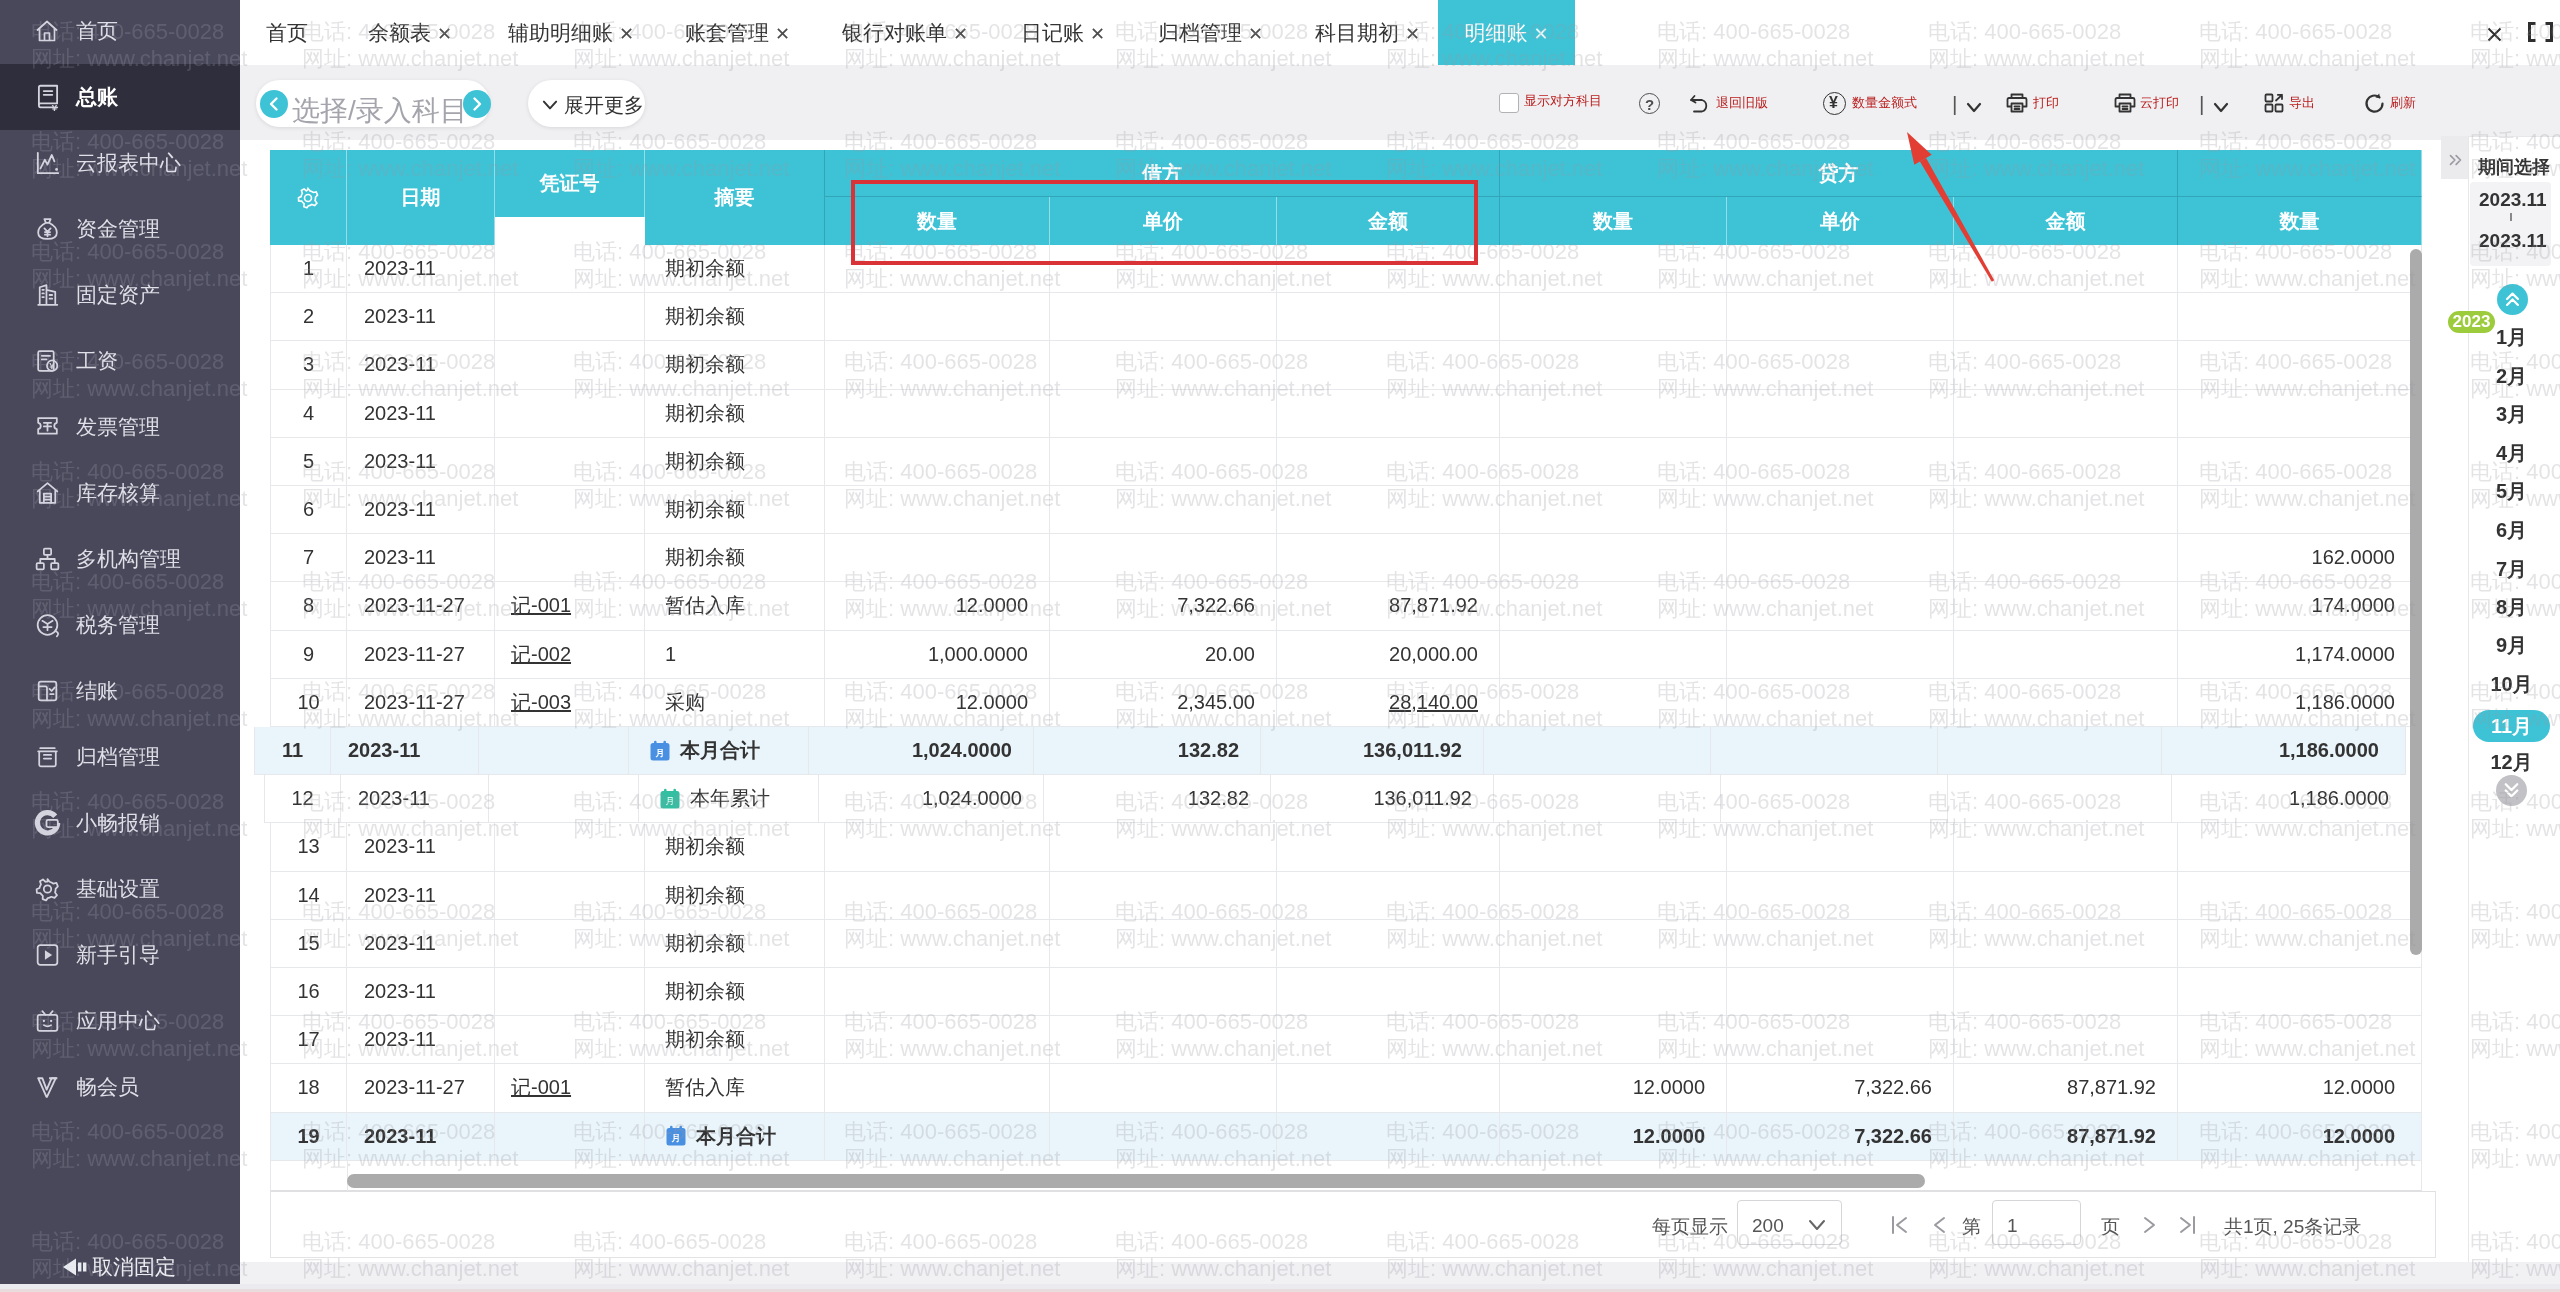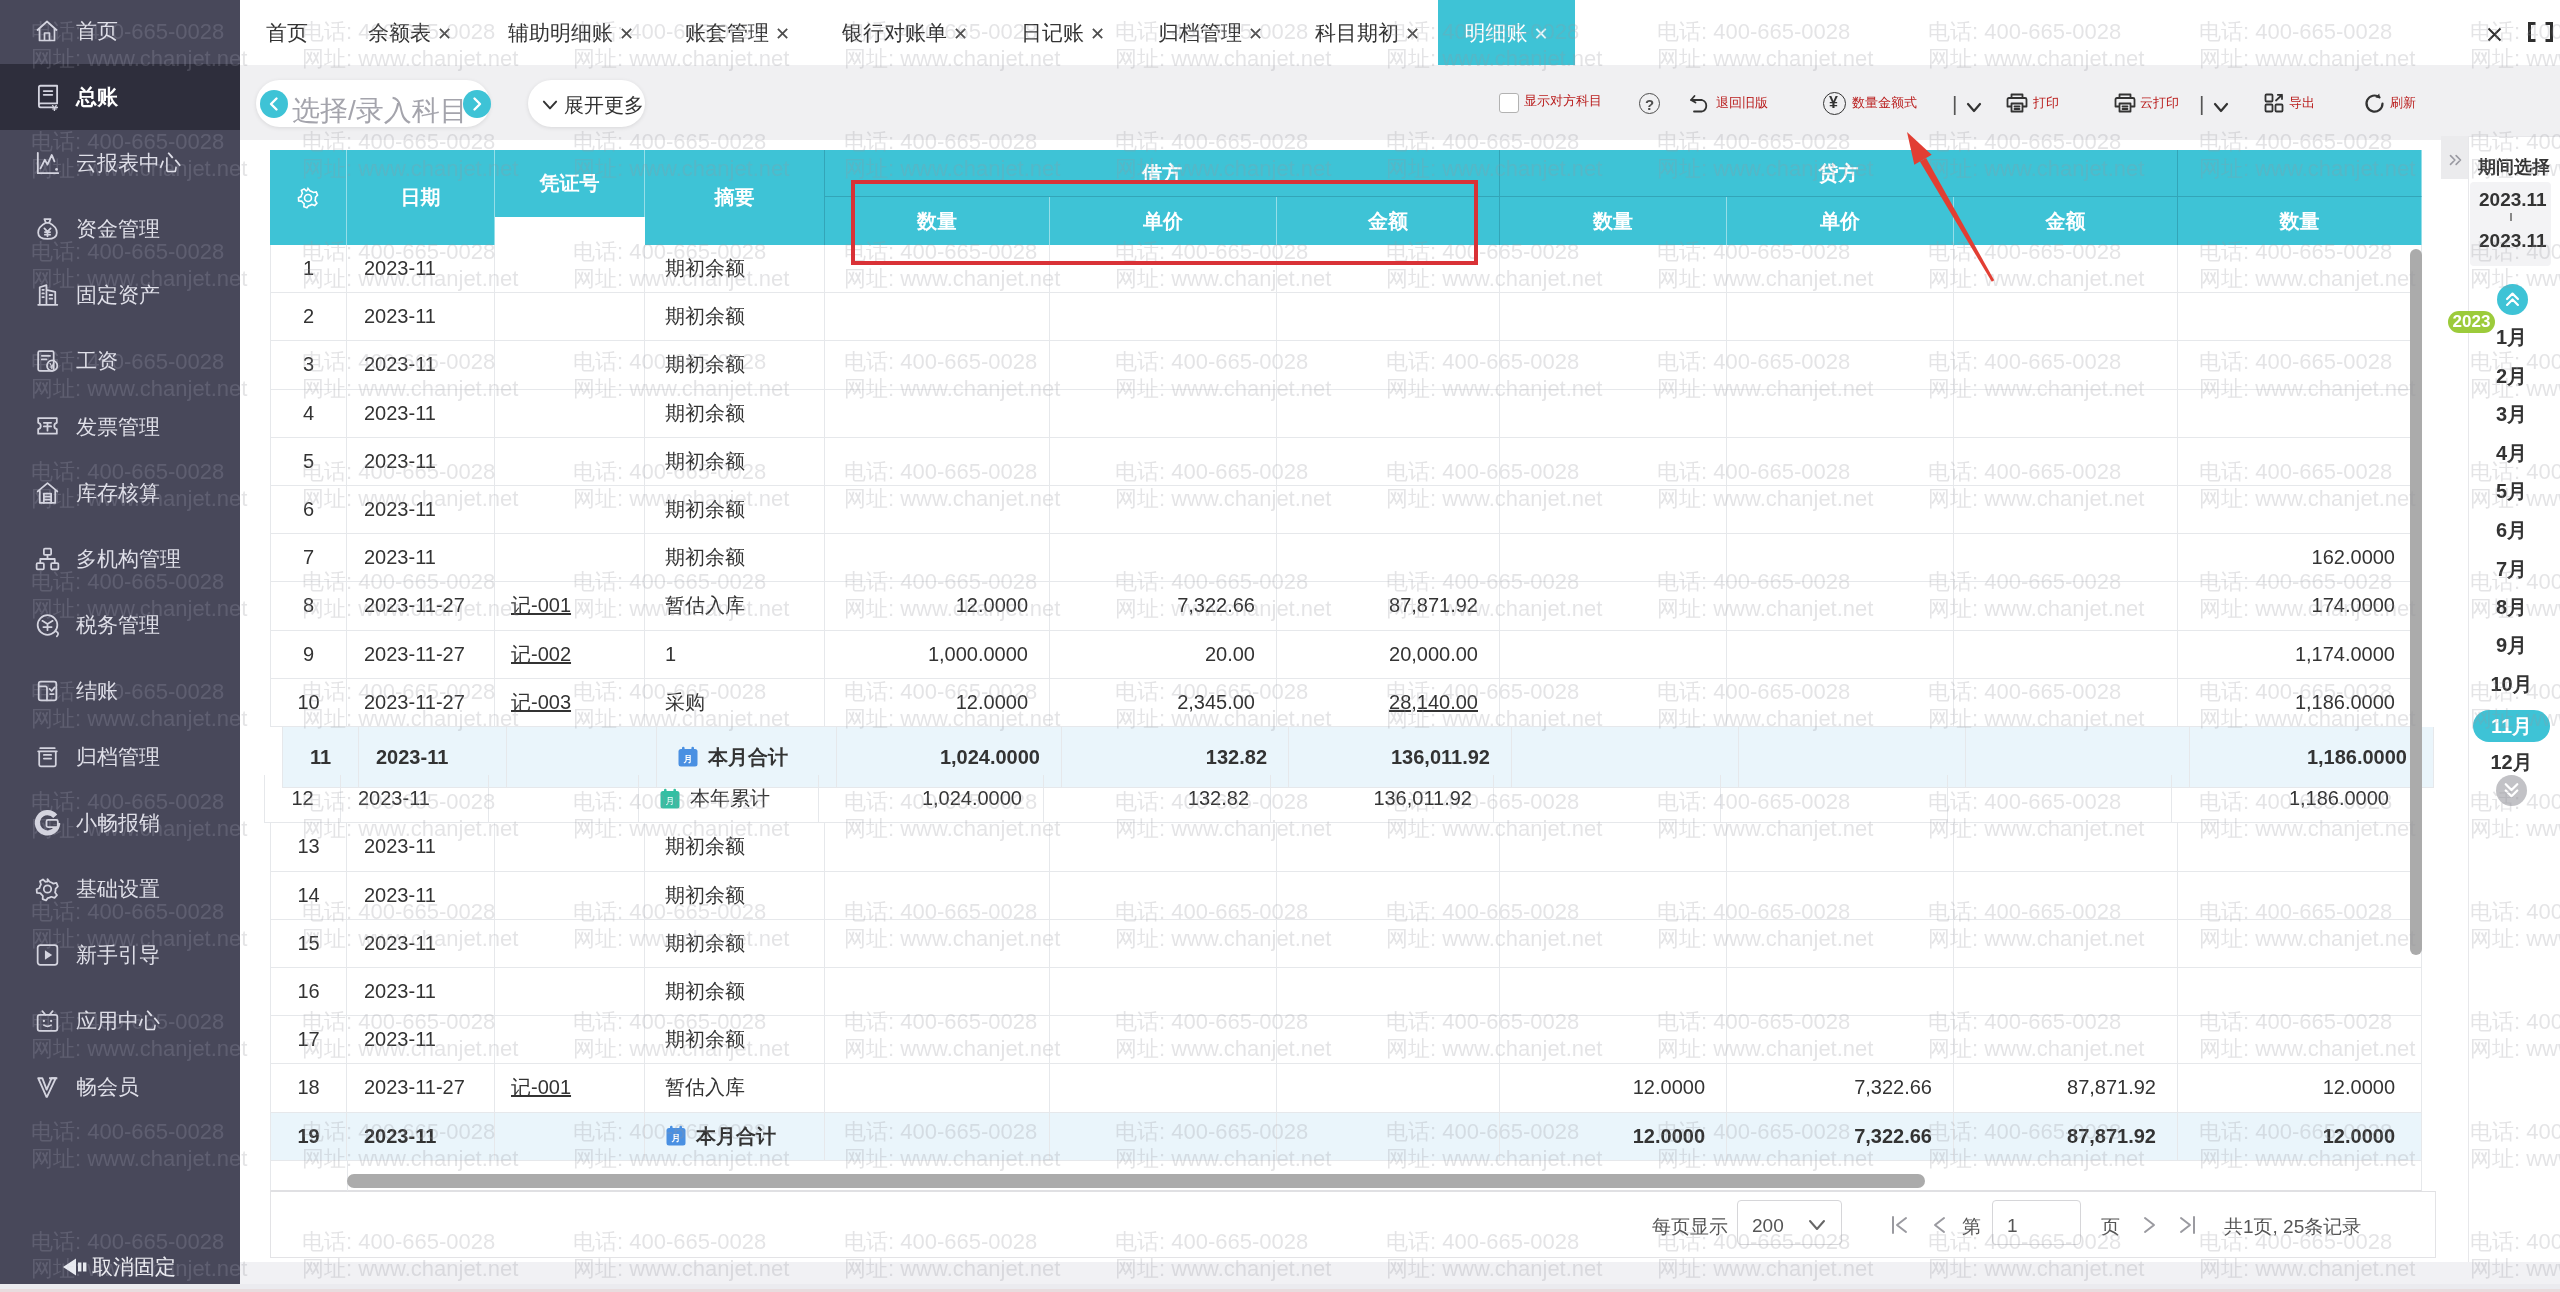--- a/index.html
+++ b/index.html
@@ -253,21 +253,21 @@
         </div>
         <div style="width:180px;padding-left:20px">采购</div>
         <div class="num" style="width:225px;">12.0000</div>
         <div class="num" style="width:227px;">2,345.00</div>
         <div class="num" style="width:223px;text-decoration:underline;">28,140.00</div>
         <div class="num" style="width:227px;"></div>
         <div class="num" style="width:227px;"></div>
         <div class="num" style="width:224px;"></div>
         <div class="num" style="width:244px;padding-right:26px">1,186.0000</div>
       </div>
-      <div class="row hl" style="left:42px;top:587.0px;height:61px">
+      <div class="row hl" style="left:14px;top:587.0px;height:48px">
         <div style="width:77px">11</div>
         <div style="width:148px;padding-left:17px">2023-11</div>
         <div style="width:150px;padding-left:16px"></div>
         <div style="width:180px;padding-left:20px"><svg width="22" height="22" viewBox="0 0 22 22" style="margin-right:9px;flex:none">
             <rect x="1.5" y="3" width="19" height="17.5" rx="2.5" fill="#4A90E2"></rect>
             <rect x="5" y="0.8" width="2.6" height="4.6" rx="1.3" fill="#4A90E2"></rect>
             <rect x="14.4" y="0.8" width="2.6" height="4.6" rx="1.3" fill="#4A90E2"></rect>
             <text x="11" y="16" font-size="9" fill="#fff" text-anchor="middle">月</text>
           </svg>本月合计</div>
         <div class="num" style="width:225px;">1,024.0000</div>

